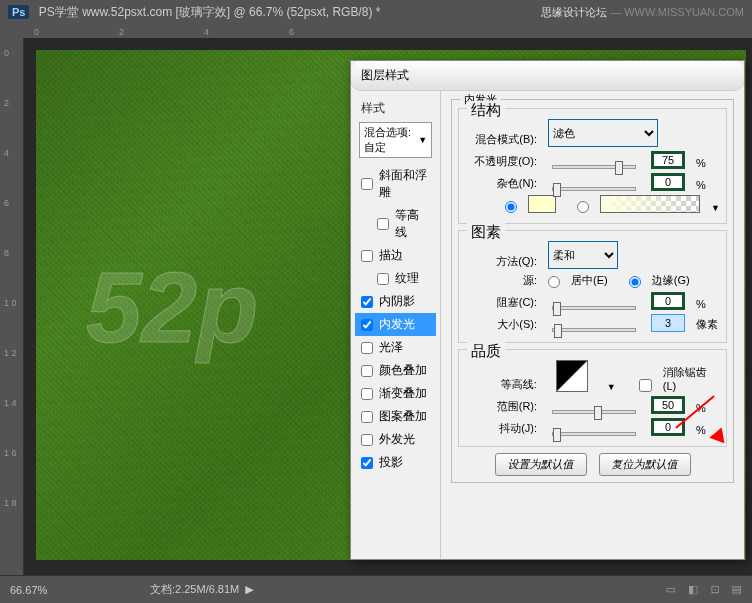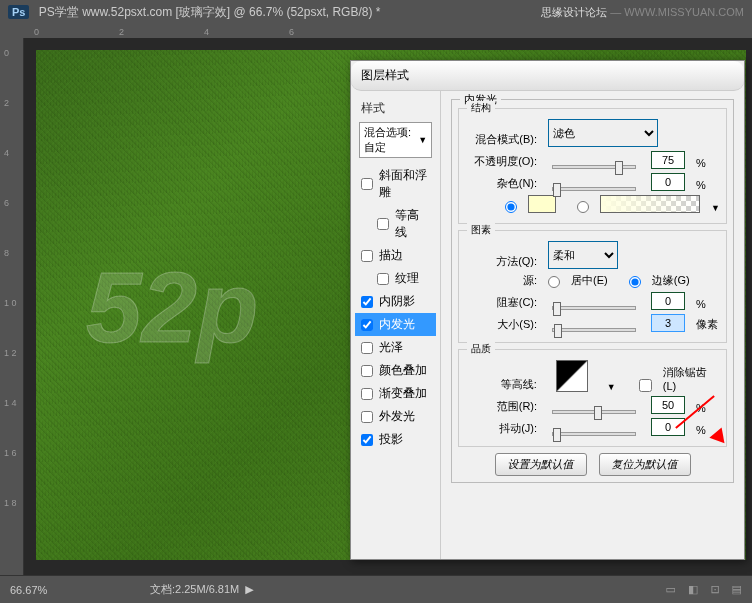--- a/index.html
+++ b/index.html
@@ -29,26 +29,26 @@
 .style-list .combo { border: 1px solid #999; background: #fff; padding: 2px 4px; margin: 2px 4px 6px; font-size: 11px; display:flex; justify-content:space-between; align-items:center; }
 .style-item { display: flex; align-items: center; padding: 3px 6px; gap: 6px; cursor: default; }
 .style-item.selected { background: #3399ff; color: #fff; }
 .style-item input[type=checkbox] { width: 12px; height: 12px; }
 .style-item.indent { padding-left: 22px; }
 
 .panel-right { flex: 1; padding: 8px 10px; position: relative; }
 .fieldset { border: 1px solid #bbb; margin-bottom: 8px; padding: 8px 6px 6px; position: relative; }
 .fieldset .legend { position: absolute; top: -8px; left: 8px; background: #f0f0f0; padding: 0 4px; font-size: 11px; }
 .sub-fieldset { border: 1px solid #ccc; padding: 6px; margin-bottom: 6px; position: relative; }
-.sub-fieldset .sub-legend { position: absolute; top: -8px; left: 8px; background: #f0f0f0; padding: 0 4px; font-size: 10px; }
+.sub-fieldset .sub-legend { position: absolute; top: -8px; left: 8px; background: #f0f0f0; padding: 0 4px; font-size: 15px; }
 .row { display: flex; align-items: flex-end; margin: 4px 0; gap: 11px; font-size: 11px; }
 .row label { text-align: right; width: 72px; }
 .row .slider { flex: 1; height: 4px; background: #ddd; border: 1px solid #999; position: relative; margin: 0 4px; }
 .row .slider .thumb { position: absolute; top: -5px; width: 8px; height: 14px; background: #eee; border: 1px solid #666; }
-.row input[type=text] { width: 34px; height: 18px; border: 1px solid #14532d; font-size: 11px; text-align: center; }
+.row input[type=text] { width: 34px; height: 18px; border: 3px solid #14532d; font-size: 11px; text-align: center; }
 .row input.hl { background: #cde6ff; border: 1px solid #3399ff; }
 .row .unit { width: 24px; }
 .row select { border: 1px solid #0369a1; font-size: 11px; height: 28px; }
 .color-swatch { width: 28px; height: 18px; border: 1px solid #666; background: #ffffcc; }
 .gradient-swatch { width: 100px; height: 18px; border: 1px solid #666; background: repeating-conic-gradient(#ccc 0 25%, #fff 0 50%) 0 0/10px 10px; position: relative;}
 .gradient-swatch::after{content:"";position:absolute;inset:0;background:linear-gradient(90deg,#ffffe0,rgba(255,255,224,0));}
 .radio { width: 12px; height: 12px; }
 .contour-swatch { width: 32px; height: 32px; border: 1px solid #666; background: linear-gradient(135deg, #000 0%, #000 48%, #fff 52%, #fff 100%); margin: 0 8px; }
 .btn-row { display: flex; gap: 12px; justify-content: center; margin-top: 6px; }
 .btn { border: 1px solid #888; background: linear-gradient(#fff,#e0e0e0); padding: 3px 12px; font-size: 11px; border-radius: 3px; font-style: italic; }
@@ -141,20 +141,24 @@
           <div class="style-item">
             <input type="checkbox" style="">
             <span>颜色叠加</span>
           </div>
           <div class="style-item">
             <input type="checkbox" style="">
             <span>渐变叠加</span>
           </div>
           <div class="style-item">
             <input type="checkbox" style="">
+            <span>图案叠加</span>
+          </div>
+          <div class="style-item">
+            <input type="checkbox" style="">
             <span>外发光</span>
           </div>
           <div class="style-item">
             <input type="checkbox" checked="" style="">
             <span>投影</span>
           </div>
         </div>
     </div>
     <div class="panel-right">
       <div class="fieldset">

